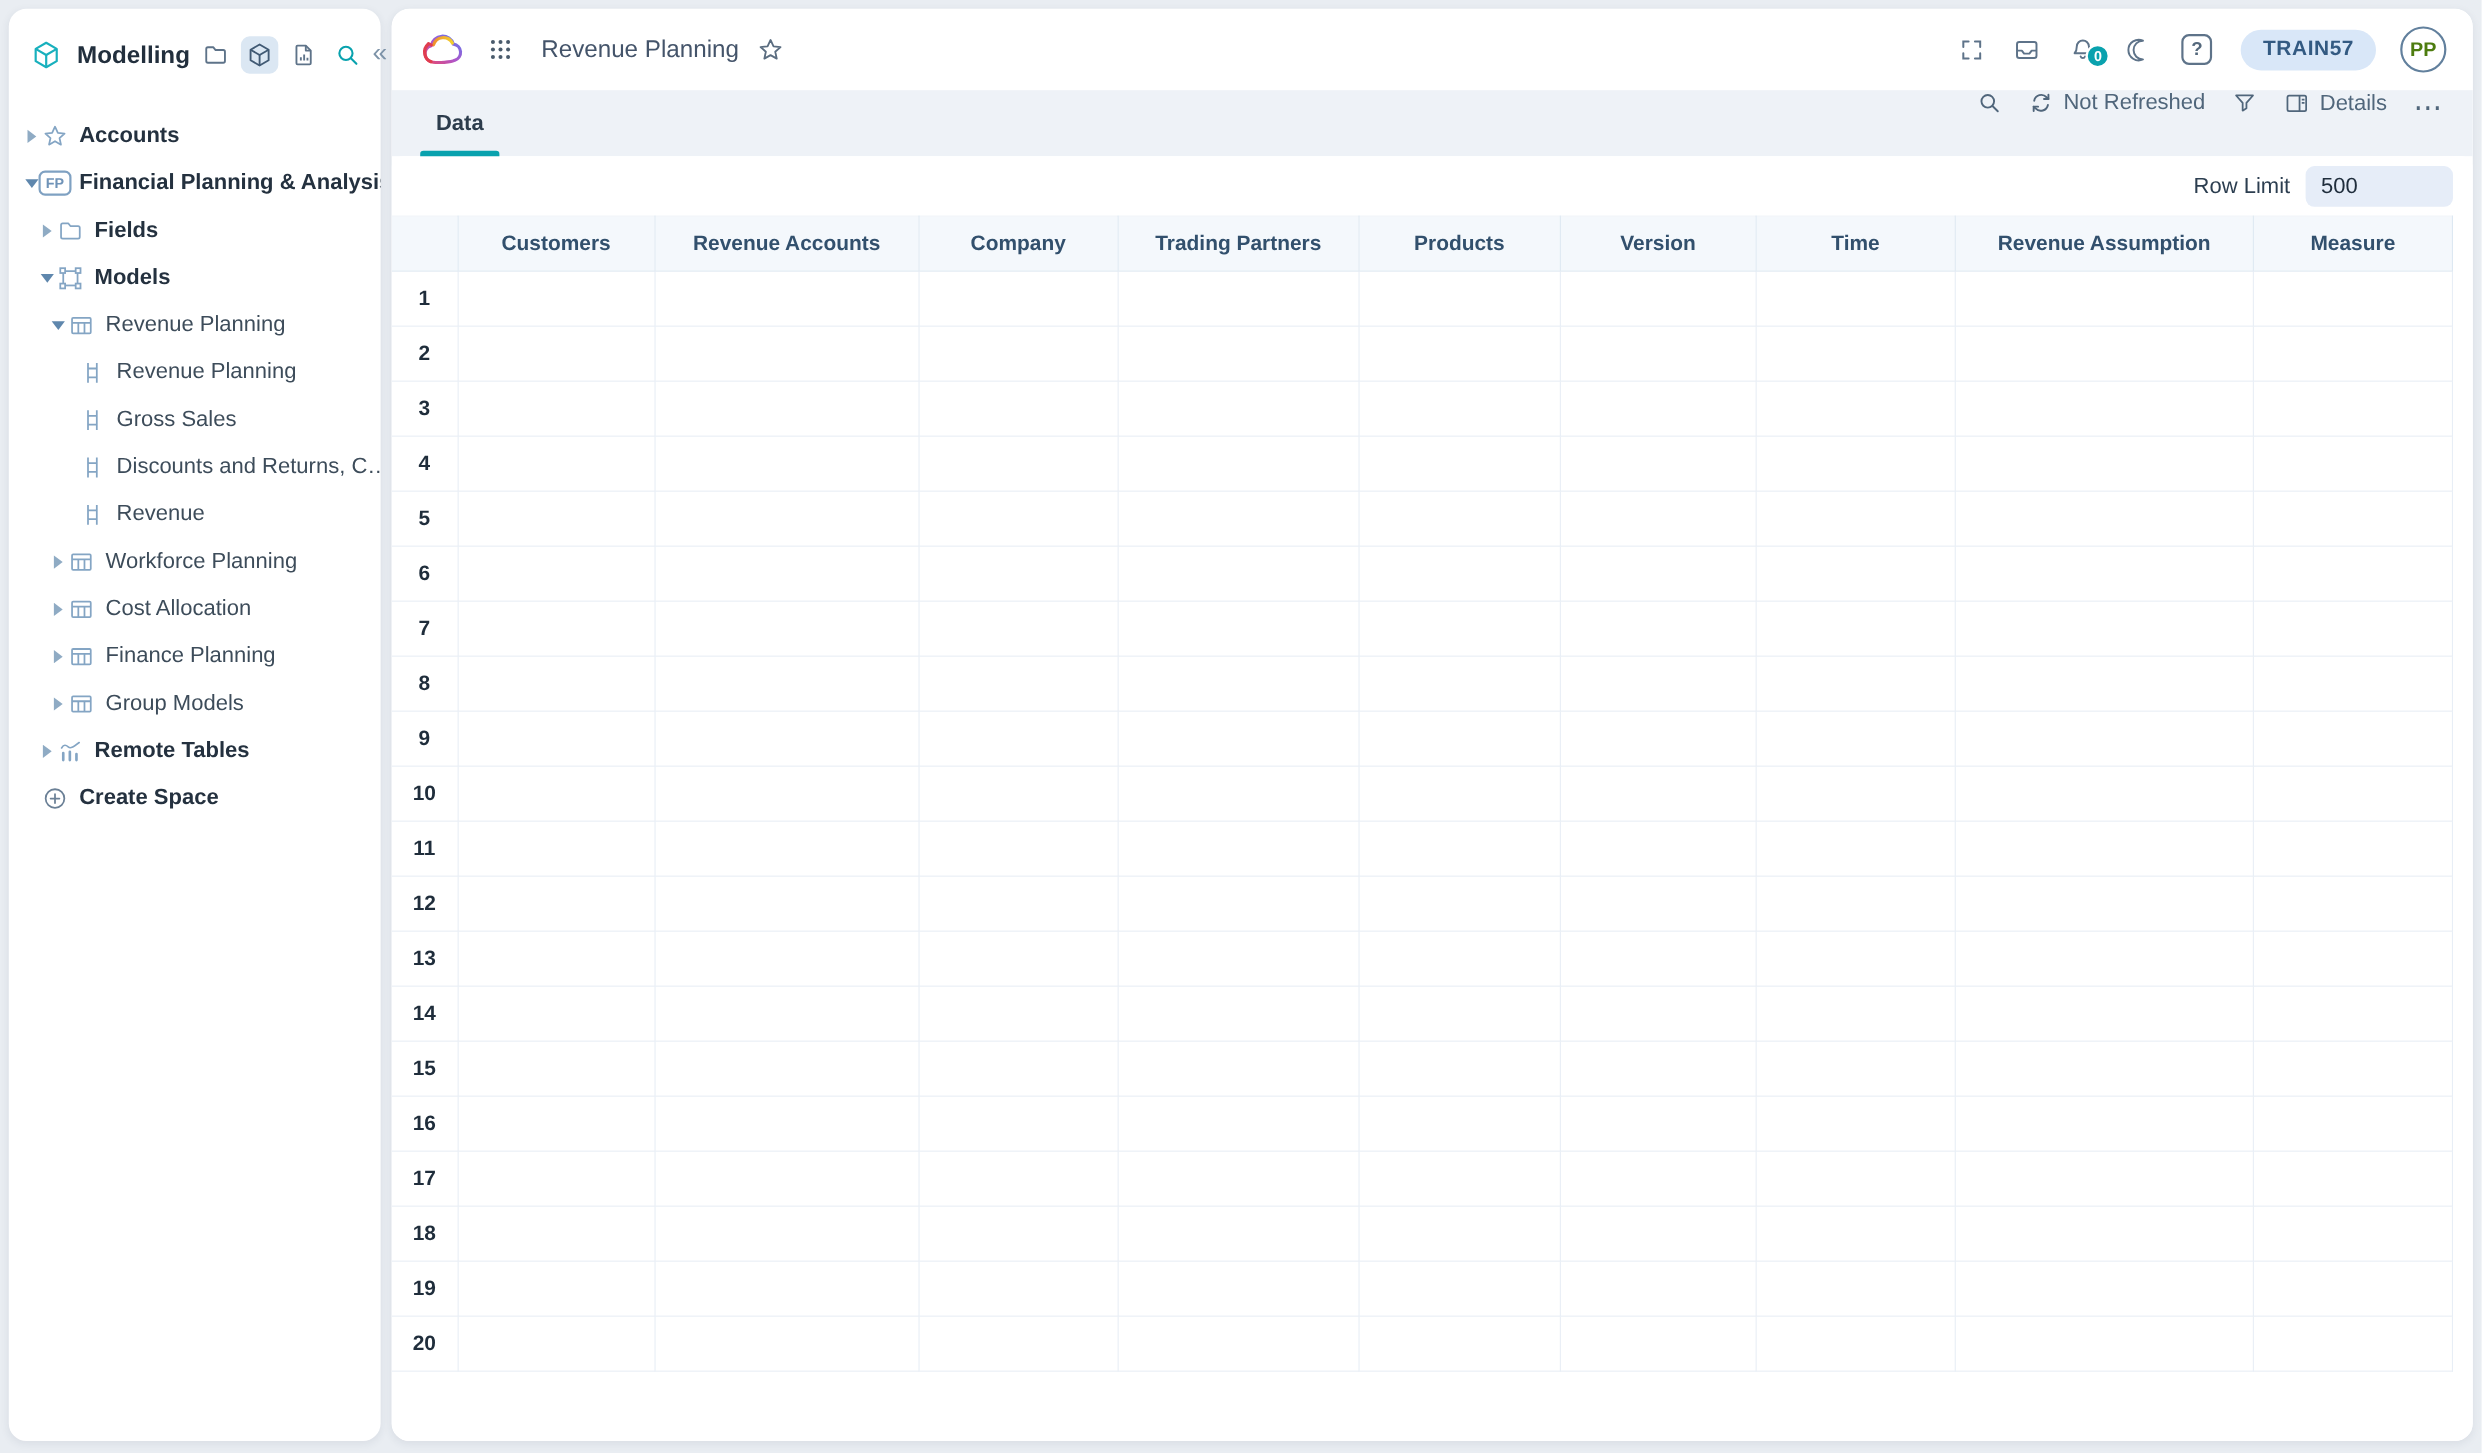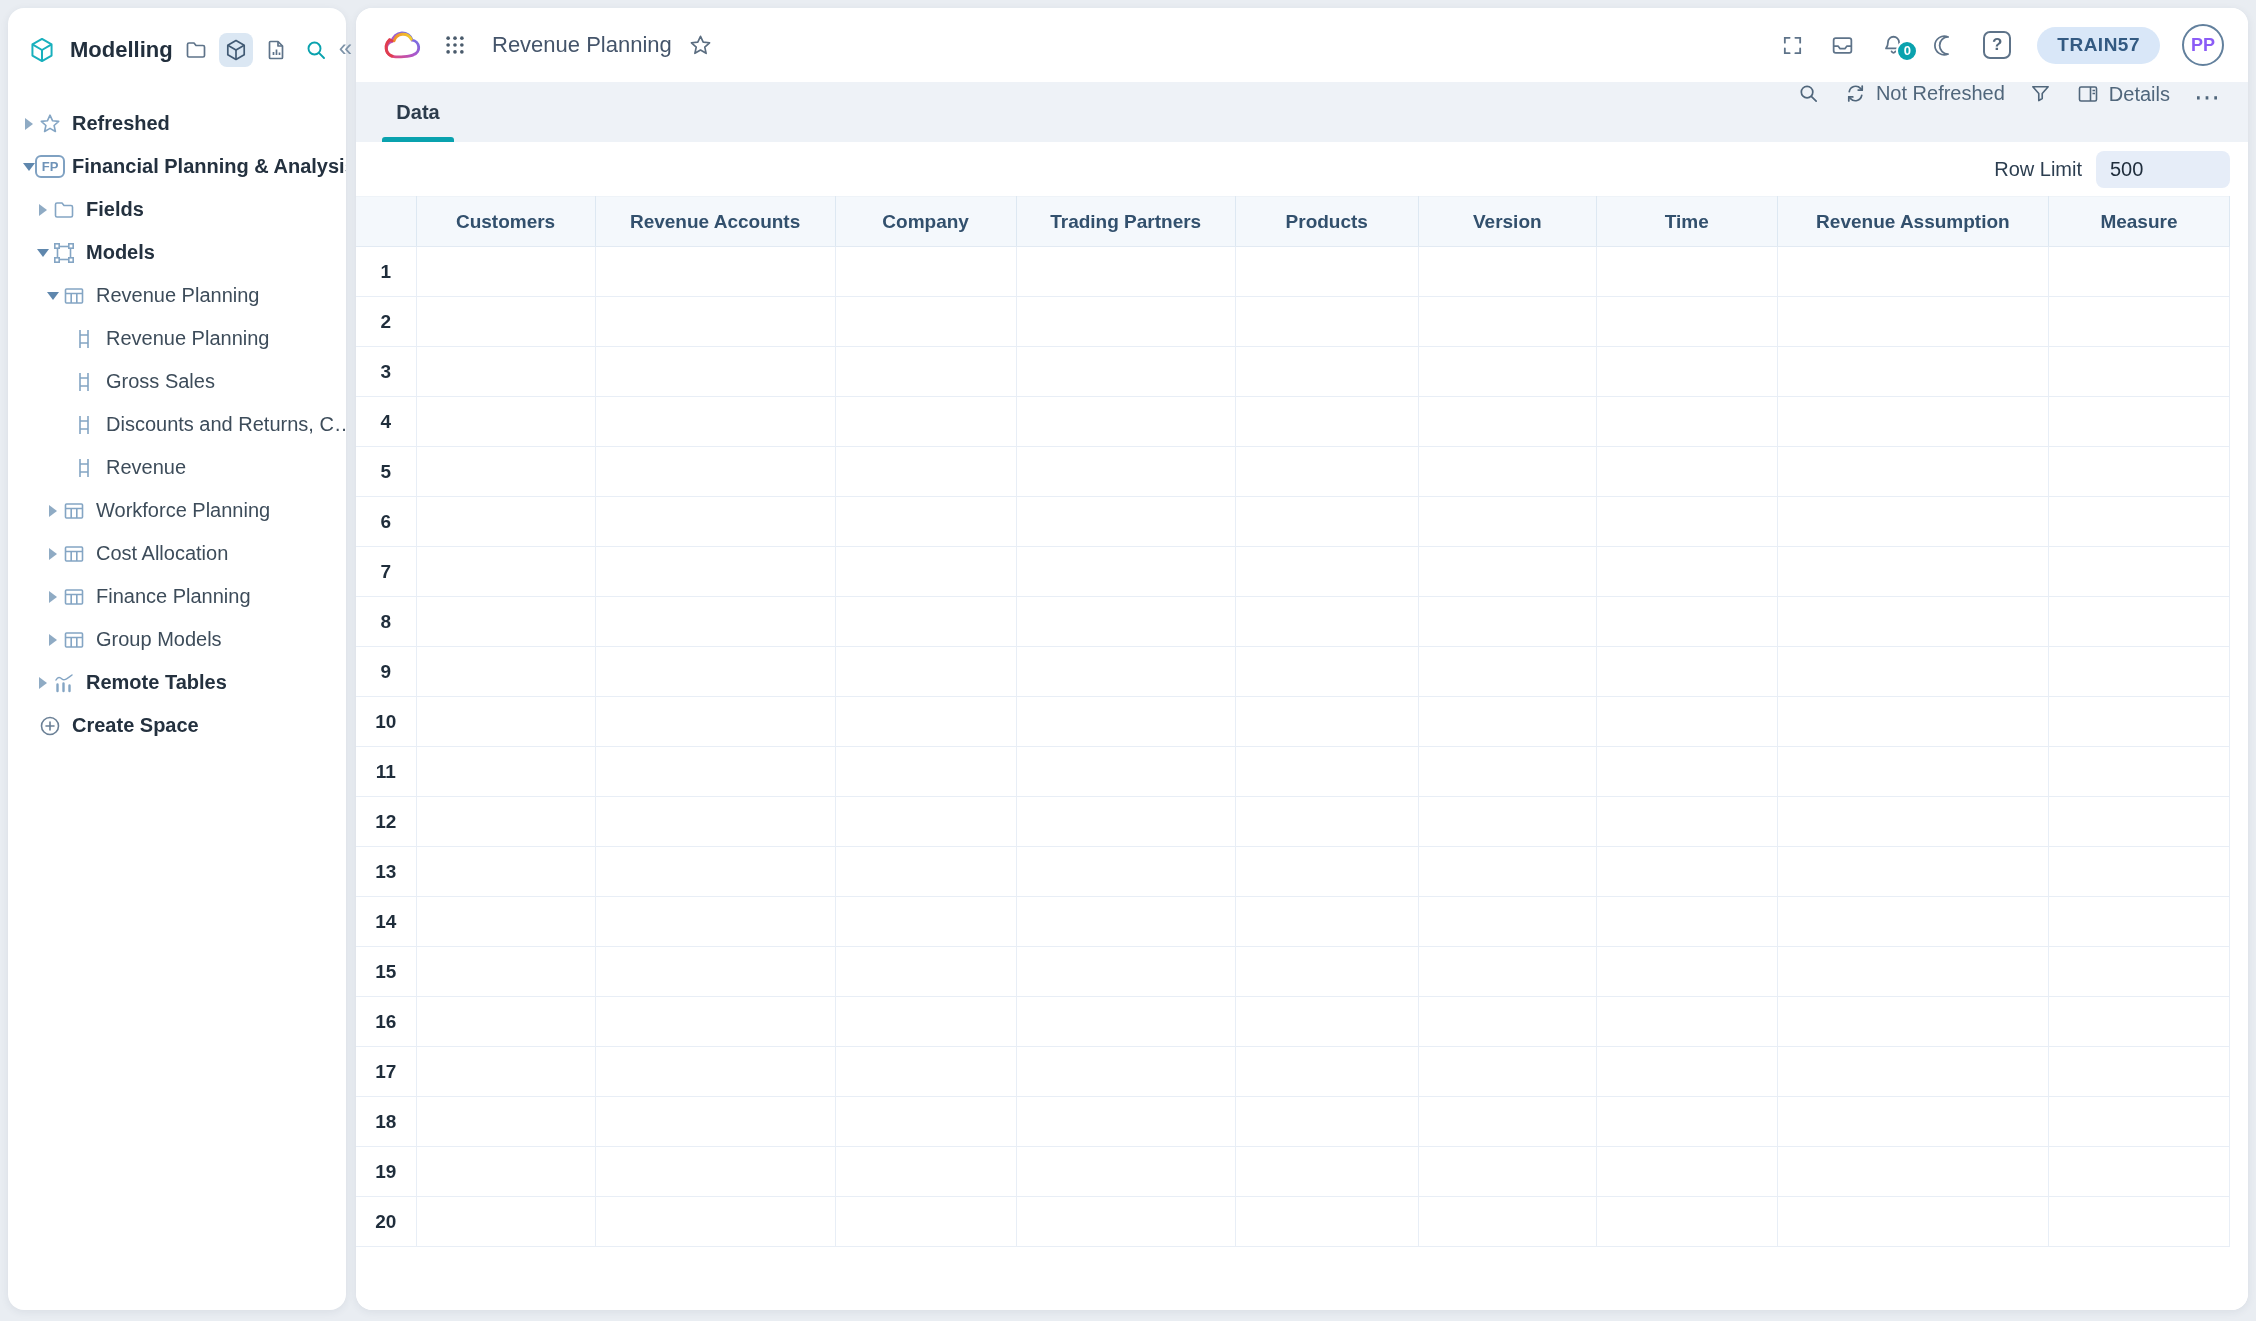--- a/index.html
+++ b/index.html
@@ -34,21 +34,21 @@
 
   
   .main { left: 356px; top: 8px; width: 1892px; height: 1302px; display: flex; flex-direction: column; overflow: hidden; }
   .m-header { height: 74px; flex: none; display: flex; align-items: center; padding: 0 24px; background: #fff; border-radius: 16px 16px 0 0; }
   .m-title { font-size: 22px; color: #44546a; margin: 0 16px 0 26px; }
   .hicons { margin-left: auto; display: flex; align-items: center; }
   .hicon { margin-left: 26px; position: relative; display: flex; align-items: center; justify-content: center; }
   .badge { position: absolute; right: -12px; bottom: -4px; width: 22px; height: 22px; border-radius: 50%; background: #0aa2ae; color: #fff; font-size: 13px; font-weight: 700; display: flex; align-items: center; justify-content: center; border: 2px solid #fff; }
   .help-box { width: 28px; height: 28px; border: 2px solid #5e7389; border-radius: 7px; color: #54687c; font-size: 17px; font-weight: 700; display: flex; align-items: center; justify-content: center; }
   .pill { background: #d9e7f8; color: #335a82; font-size: 19px; font-weight: 700; letter-spacing: .5px; height: 37px; padding: 0 20px; border-radius: 19px; display: flex; align-items: center; margin-left: 26px; }
-  .avatar { width: 42px; height: 42px; border-radius: 50%; border: 2px solid #62809d; color: #8b5cf6; font-size: 18px; font-weight: 700; display: flex; align-items: center; justify-content: center; margin-left: 22px; background: #fff; }
+  .avatar { width: 42px; height: 42px; border-radius: 50%; border: 2px solid #62809d; color: #4d7c0f; font-size: 18px; font-weight: 700; display: flex; align-items: center; justify-content: center; margin-left: 22px; background: #fff; }
 
   .tab-strip { height: 60px; flex: none; background: #eef2f7; display: flex; align-items: stretch; }
   .tab { margin-left: 26px; padding: 0 14px; min-width: 72px; position: relative; display: flex; align-items: center; justify-content: center; }
   .tab-label { font-size: 20px; font-weight: 700; color: #2c3c4c; }
   .tab .underline { position: absolute; left: 0; right: 0; bottom: 0; height: 5px; background: #09a2ae; border-radius: 3px 3px 0 0; }
   .strip-controls { margin-left: auto; display: flex; align-items: flex-start; padding-right: 26px; color: #50667b; font-size: 20px; }
   .sc-item { display: flex; align-items: center; margin-left: 24px; gap: 9px; }
   .overflow-glyph { font-size: 26px; letter-spacing: 2px; color: #50667b; }
 
   .content { flex: 1; background: #fff; border-radius: 10px 10px 16px 16px; display: flex; flex-direction: column; overflow: hidden; }
@@ -105,21 +105,21 @@
   <div class="sb-tree">
       <div class="tree-item d0 bold">
         <span class="arr collapsed">
           <i></i>
         </span>
         <span class="tico">
           <svg width="24" height="24" viewBox="0 0 24 24" fill="none" stroke="#84a5c4" stroke-width="1.6" stroke-linejoin="round">
             <path d="M12 3.2l2.6 5.6 6.1.6-4.6 4.1 1.3 6-5.4-3.1-5.4 3.1 1.3-6-4.6-4.1 6.1-.6z"></path>
           </svg>
         </span>
-        <span class="tlabel">Refreshed</span>
+        <span class="tlabel">Accounts</span>
       </div>
       <div class="tree-item d0 bold">
         <span class="arr expanded">
           <i></i>
         </span>
         <span class="tico">
           <span class="fp-badge">FP</span>
         </span>
         <span class="tlabel">Financial Planning &amp; Analysis</span>
       </div>

